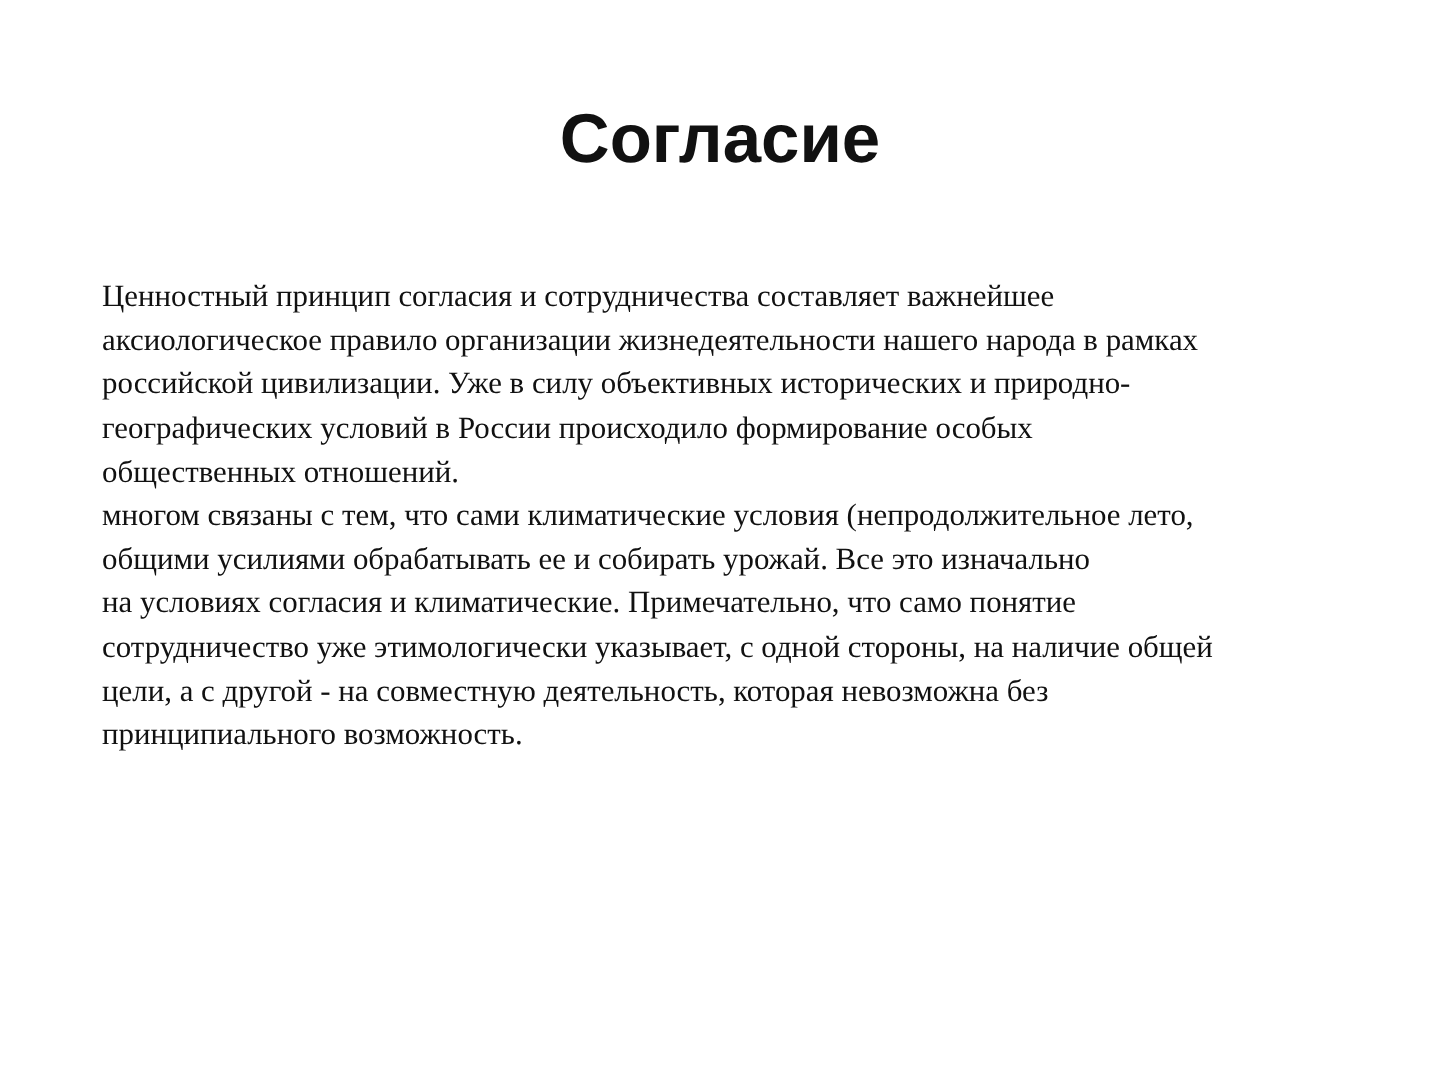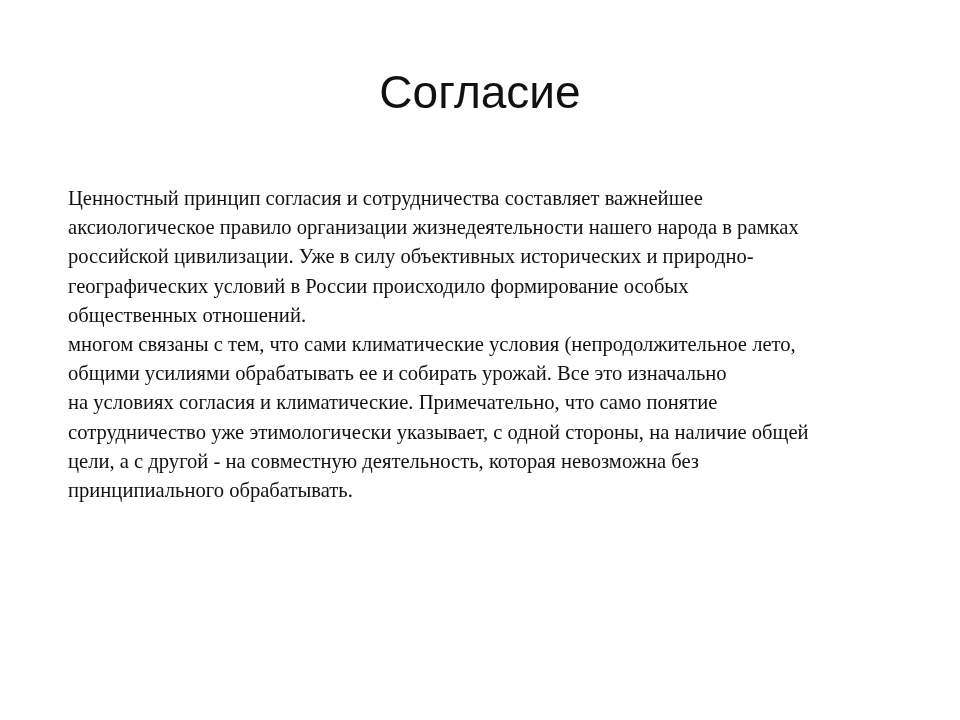--- a/index.html
+++ b/index.html
@@ -22,21 +22,21 @@
       background: #ffffff;
     }
     .title {
       position: absolute;
       left: 0;
       top: 62px;
       width: 960px;
       text-align: center;
       font-size: 46px;
       line-height: 60px;
-      font-weight: normal;
+      font-weight: bold;
       color: #111111;
       margin: 0;
     }
     .body-text {
       position: absolute;
       left: 68px;
       top: 184px;
       width: 880px;
     }
     .line {
@@ -62,16 +62,16 @@
       <span class="line">российской цивилизации. Уже в силу объективных исторических и природно-</span>
       <span class="line">географических условий в России происходило формирование особых</span>
       <span class="line">общественных отношений.</span>
     </div>
     <div>
       <span class="line">многом связаны с тем, что сами климатические условия (непродолжительное лето,</span>
       <span class="line">общими усилиями обрабатывать ее и собирать урожай. Все это изначально</span>
       <span class="line">на условиях согласия и климатические. Примечательно, что само понятие</span>
       <span class="line">сотрудничество уже этимологически указывает, с одной стороны, на наличие общей</span>
       <span class="line">цели, а с другой - на совместную деятельность, которая невозможна без</span>
-      <span class="line">принципиального обрабатывать.</span>
+      <span class="line">принципиального возможность.</span>
     </div>
   </div>
 </div>
 
 </body></html>

